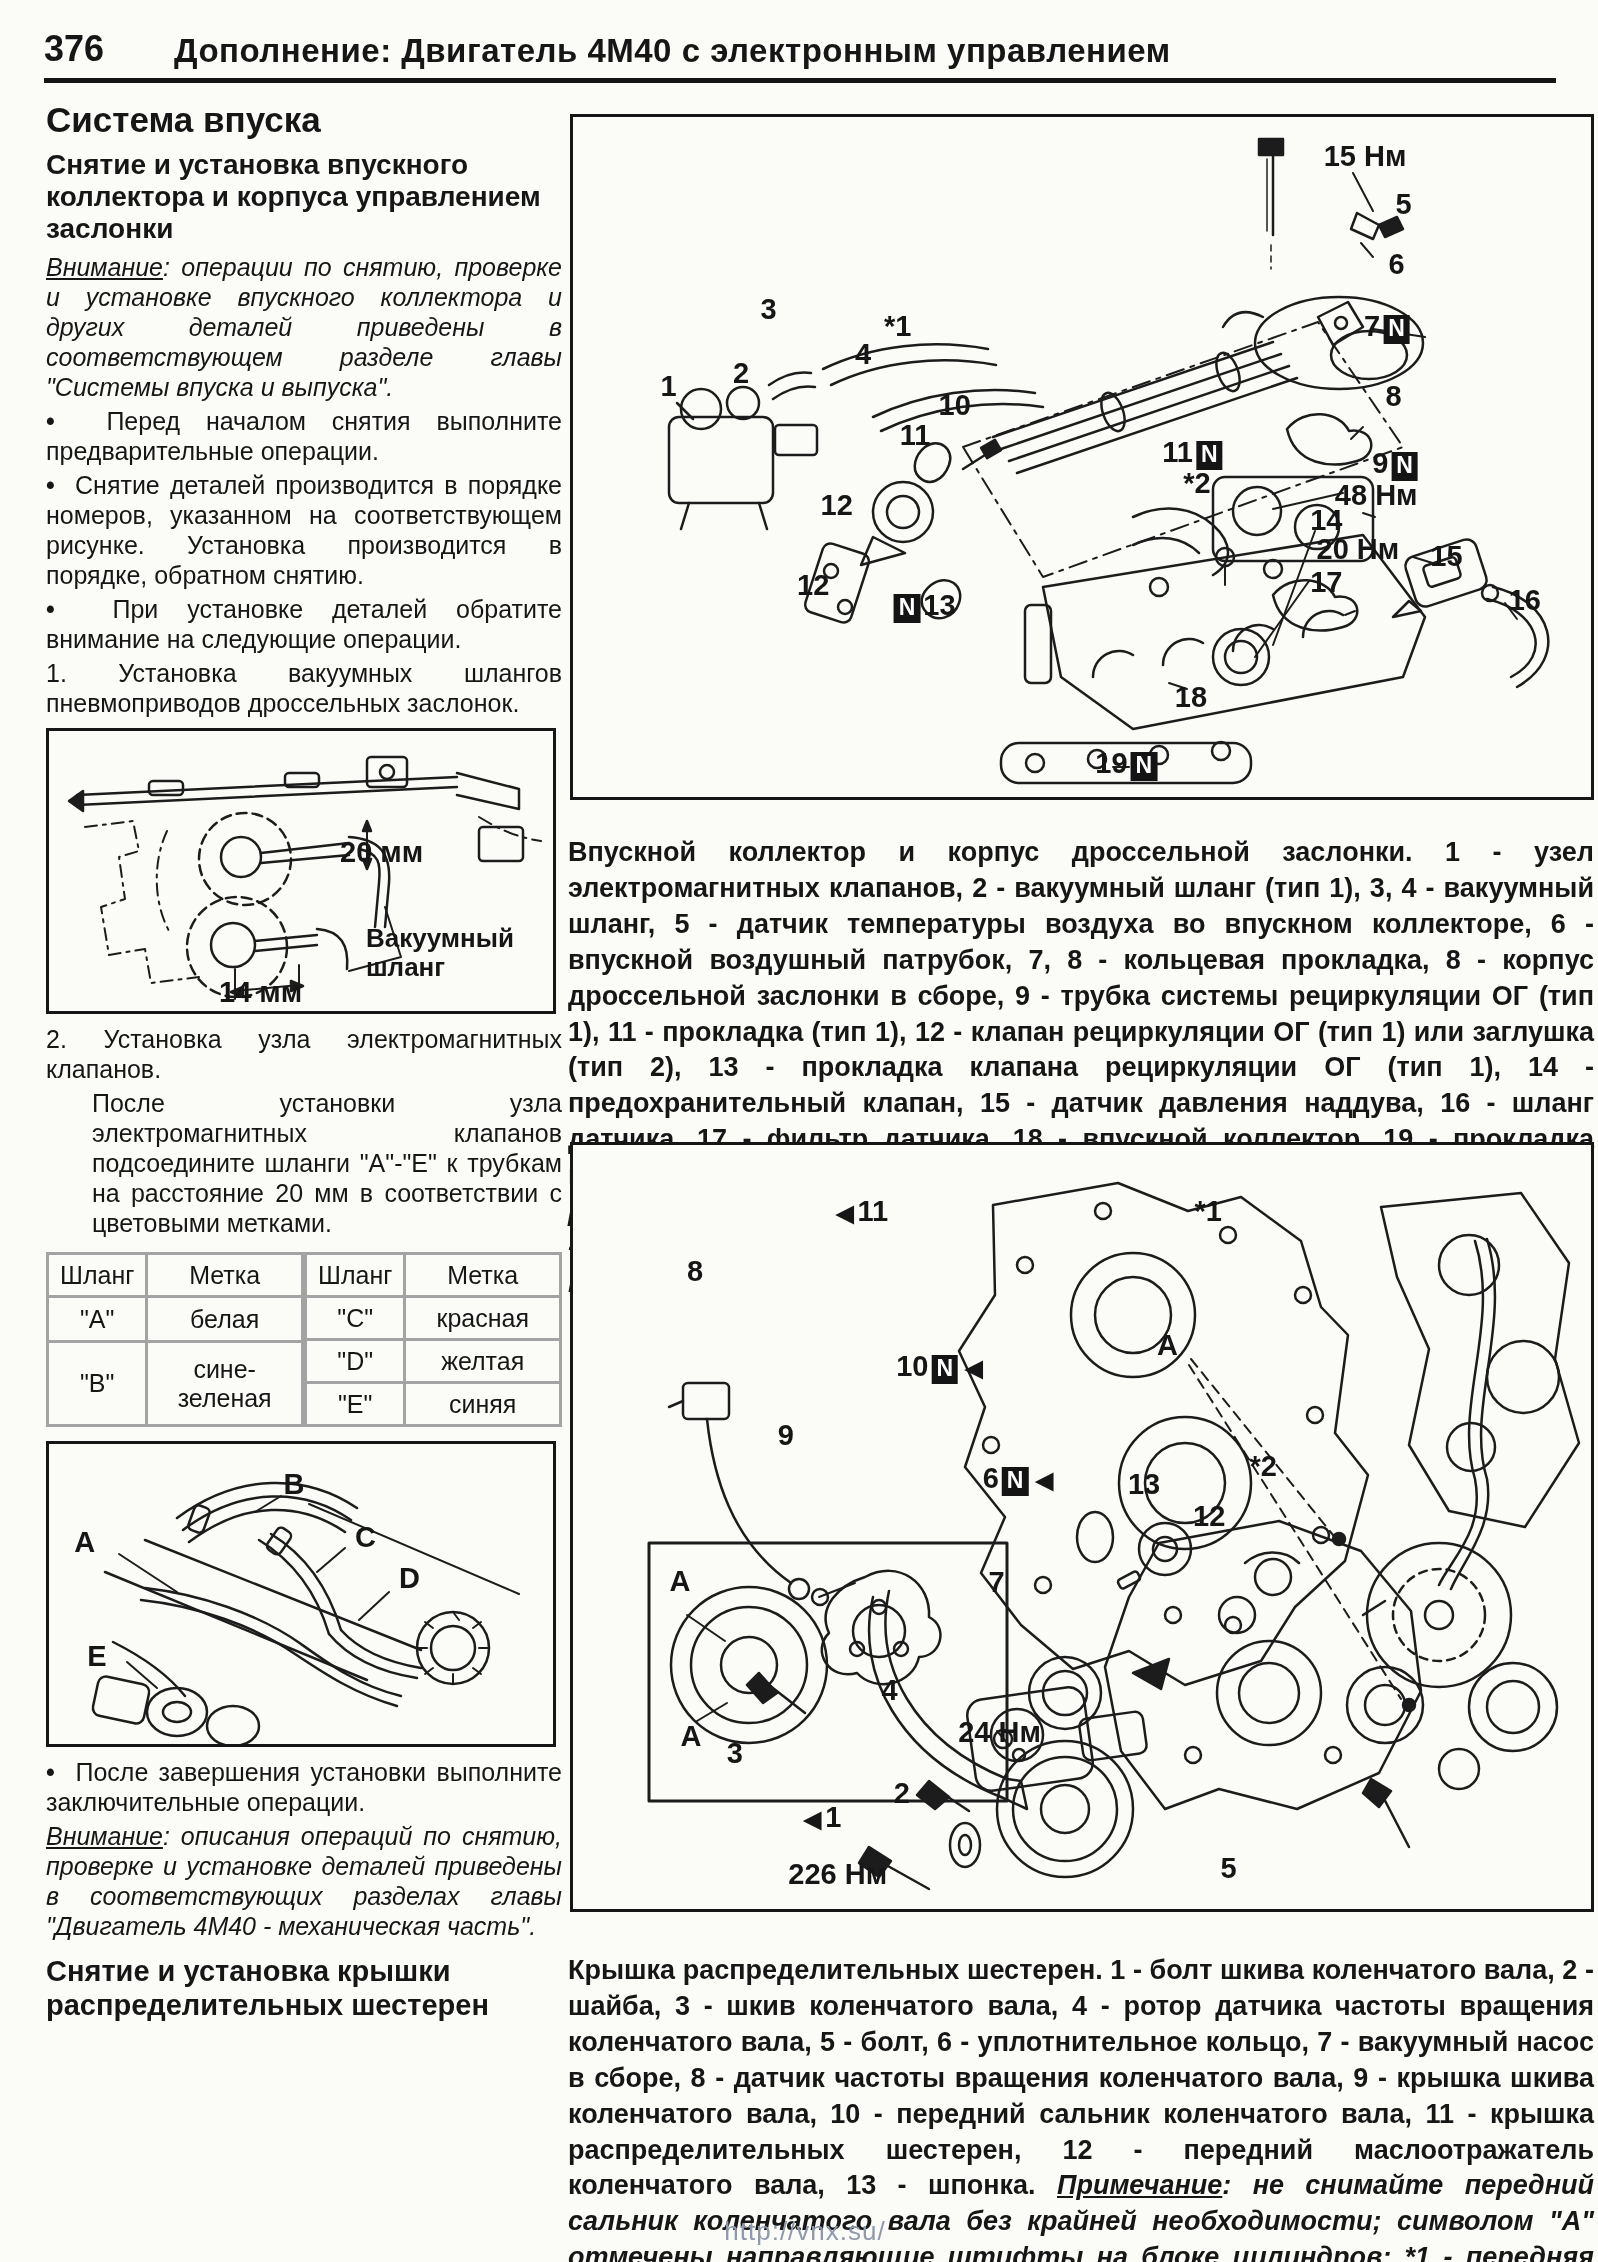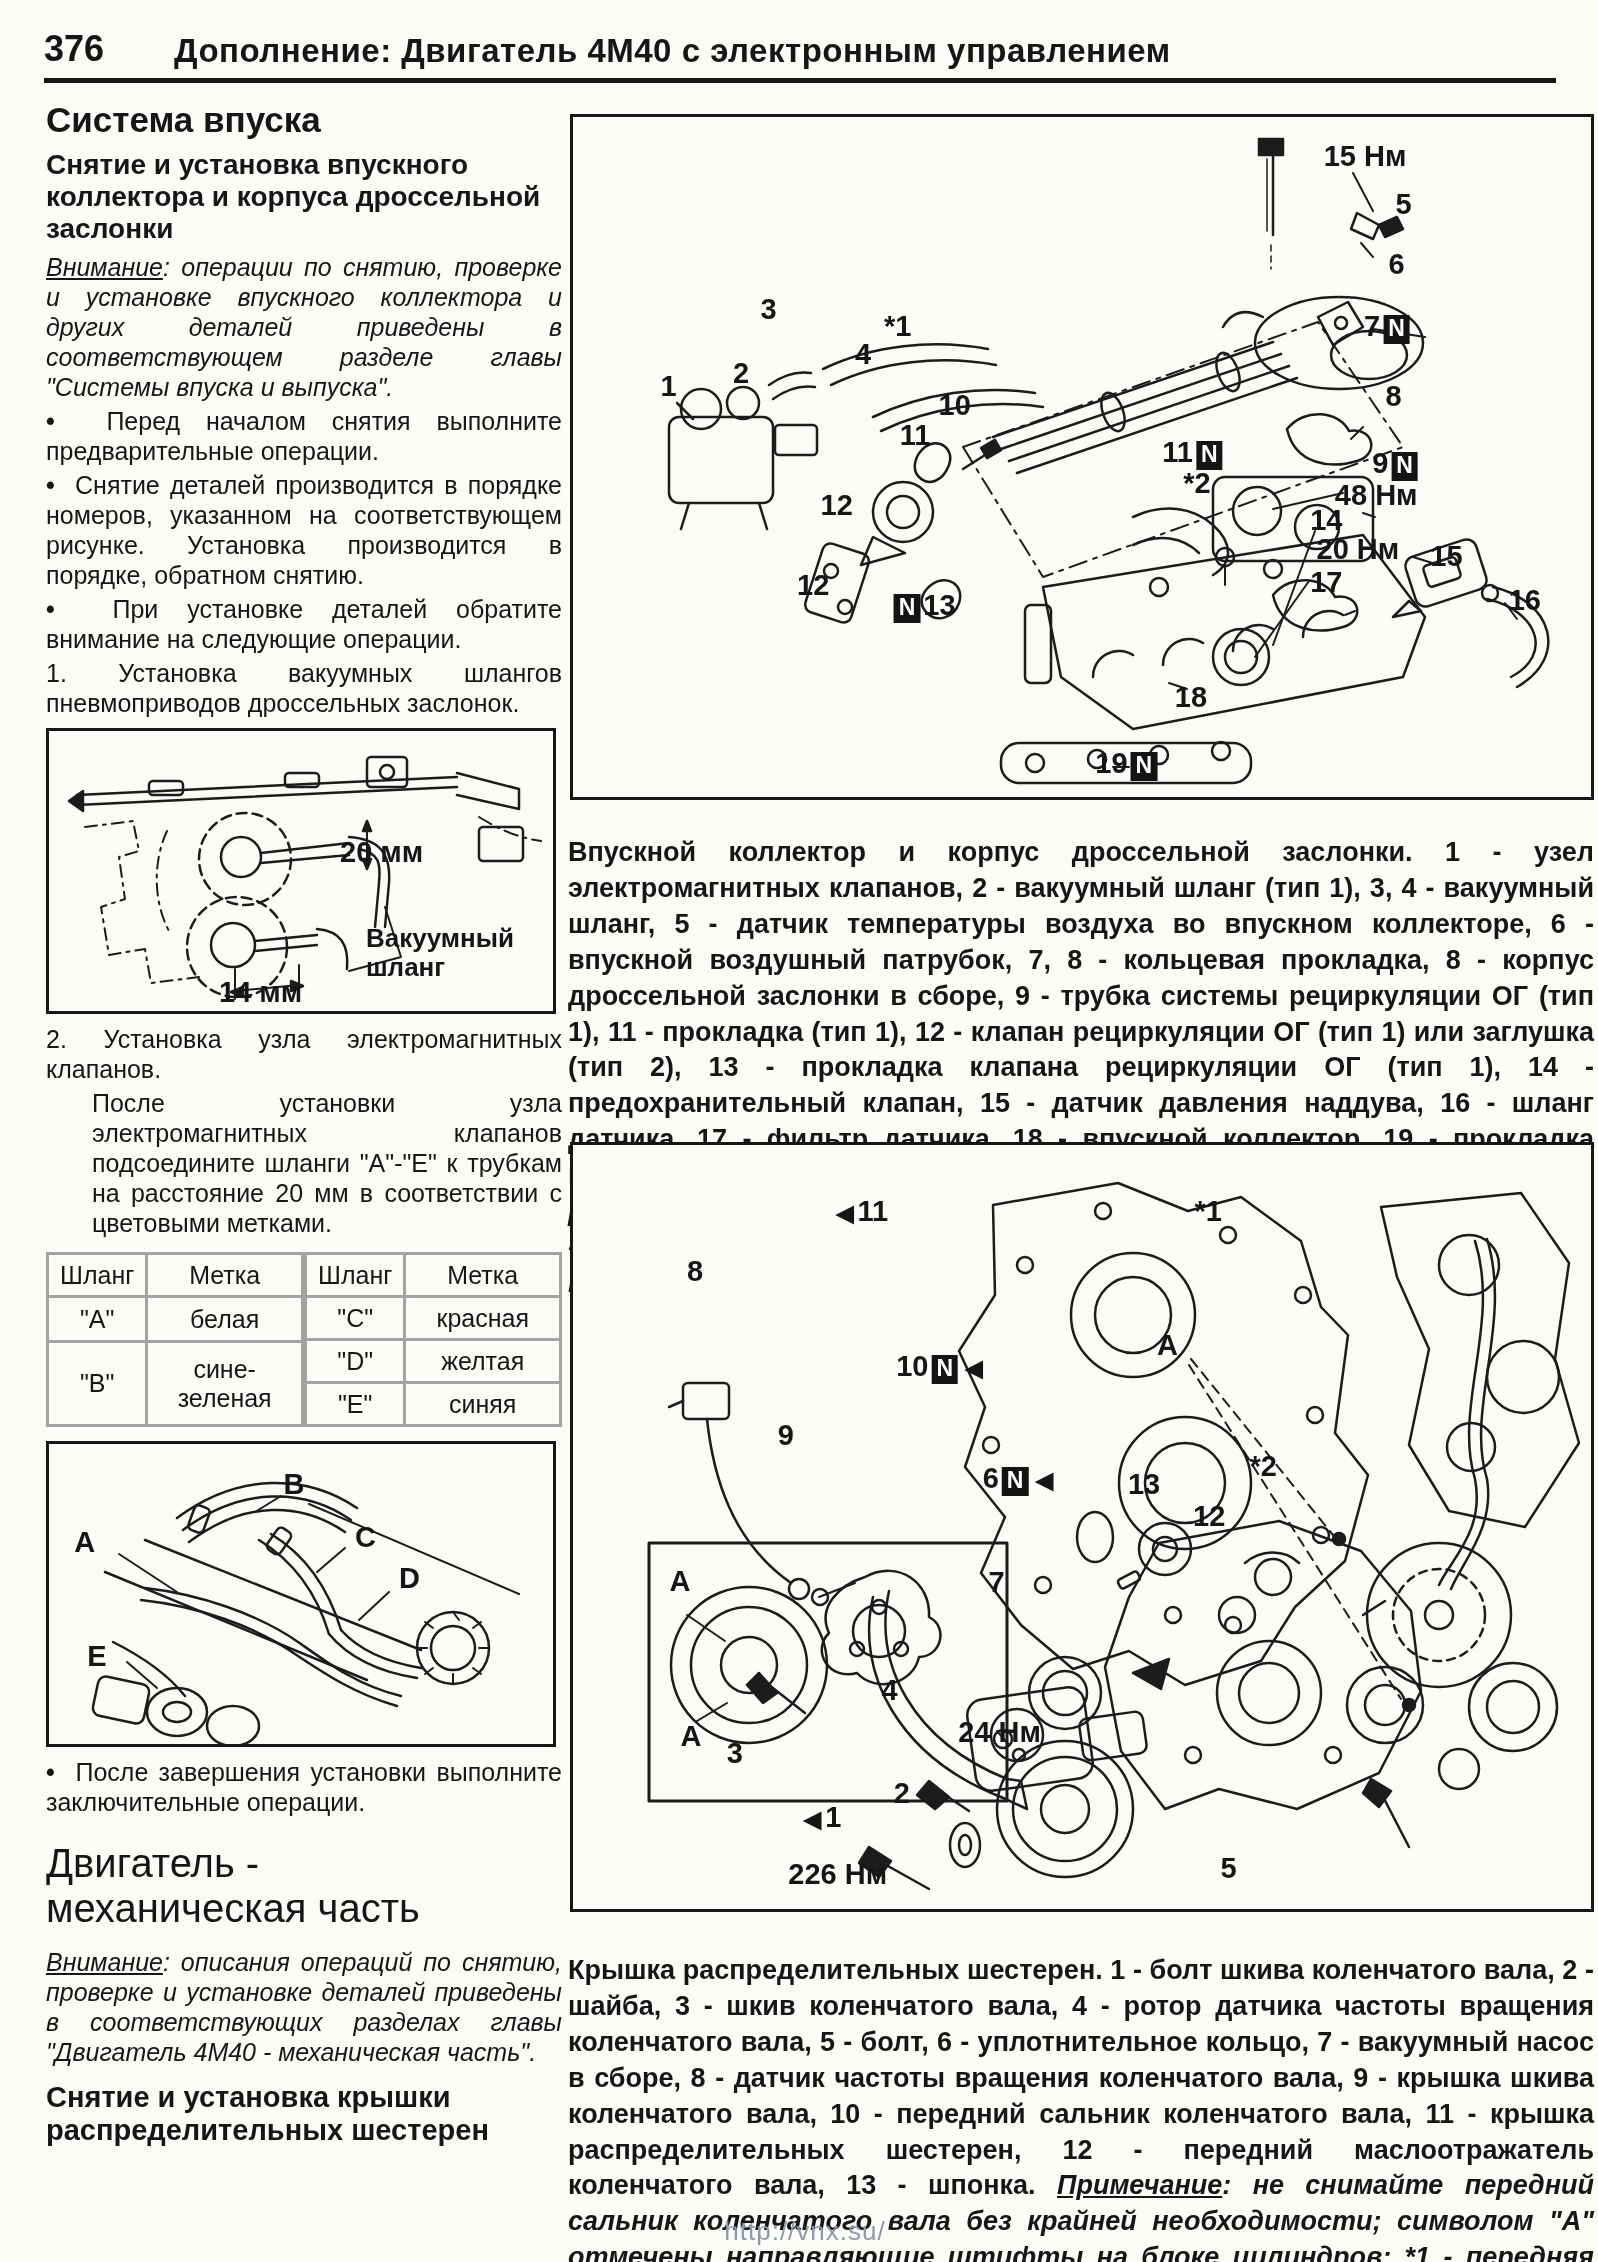--- a/index.html
+++ b/index.html
@@ -54,21 +54,21 @@
 
 <div id="page">
 
   <div class="hdr">
     <span class="pnum">376</span>
     <span class="htitle">Дополнение: Двигатель 4М40 с электронным управлением</span>
   </div>
 
   <div class="lc">
     <h1>Система впуска</h1>
-    <h2>Снятие и установка впускного коллектора и корпуса дроссельной заслонки</h2>
+    <h2>Снятие и установка впускного коллектора и корпуса управлением заслонки</h2>
     <p class="att"><span class="u">Внимание</span><span>: операции по снятию, проверке и установке впускного коллектора и других деталей приведены в соответствующем разделе главы "Системы впуска и выпуска".</span></p>
     <p class="bullet">Перед началом снятия выполните предварительные операции.</p>
     <p class="bullet">Снятие деталей производится в порядке номеров, указанном на соответствующем рисунке. Установка производится в порядке, обратном снятию.</p>
     <p class="bullet">При установке деталей обратите внимание на следующие операции.</p>
     <p>1. Установка вакуумных шлангов пневмоприводов дроссельных заслонок.</p>
 
     <div class="fig" style="width:504px;height:280px;">
       <svg viewBox="0 0 504 280" preserveAspectRatio="none">
         <g fill="none" stroke="#1c1c1c" stroke-width="2.5" stroke-linecap="round" stroke-linejoin="round">
           <path d="M28 64 L408 46"></path>
@@ -189,22 +189,20 @@
         </g>
       </svg>
     <span class="fig-label" style="left: 48.6%; top: 13.3%;"><span>B</span></span>
         <span class="fig-label" style="left: 7.1%; top: 32.4%;"><span>A</span></span>
         <span class="fig-label" style="left: 62.8%; top: 30.8%;"><span>C</span></span>
         <span class="fig-label" style="left: 71.5%; top: 44.4%;"><span>D</span></span>
         <span class="fig-label" style="left: 9.5%; top: 70.5%;"><span>E</span></span>
       </div>
 
     <p class="bullet">После завершения установки выполните заключительные операции.</p>
-    <div class="bigh">Двигатель -
-механическая часть</div>
     <p class="att"><span class="u">Внимание</span><span>: описания операций по снятию, проверке и установке деталей приведены в соответствующих разделах главы "Двигатель 4М40 - механическая часть".</span></p>
     <h3>Снятие и установка крышки распределительных шестерен</h3>
 
   </div>
 
   <div class="figabs" style="left:570px;top:114px;width:1018px;height:680px;">
     <svg viewBox="0 0 1018 680" preserveAspectRatio="none">
       <g fill="none" stroke="#1c1c1c" stroke-width="2.5" stroke-linecap="round" stroke-linejoin="round">
         <path d="M390 330 L745 205 L830 330 L470 460 Z" stroke-dasharray="18 7 4 7" stroke-width="2"></path>
         <path d="M420 320 L700 225"></path>

